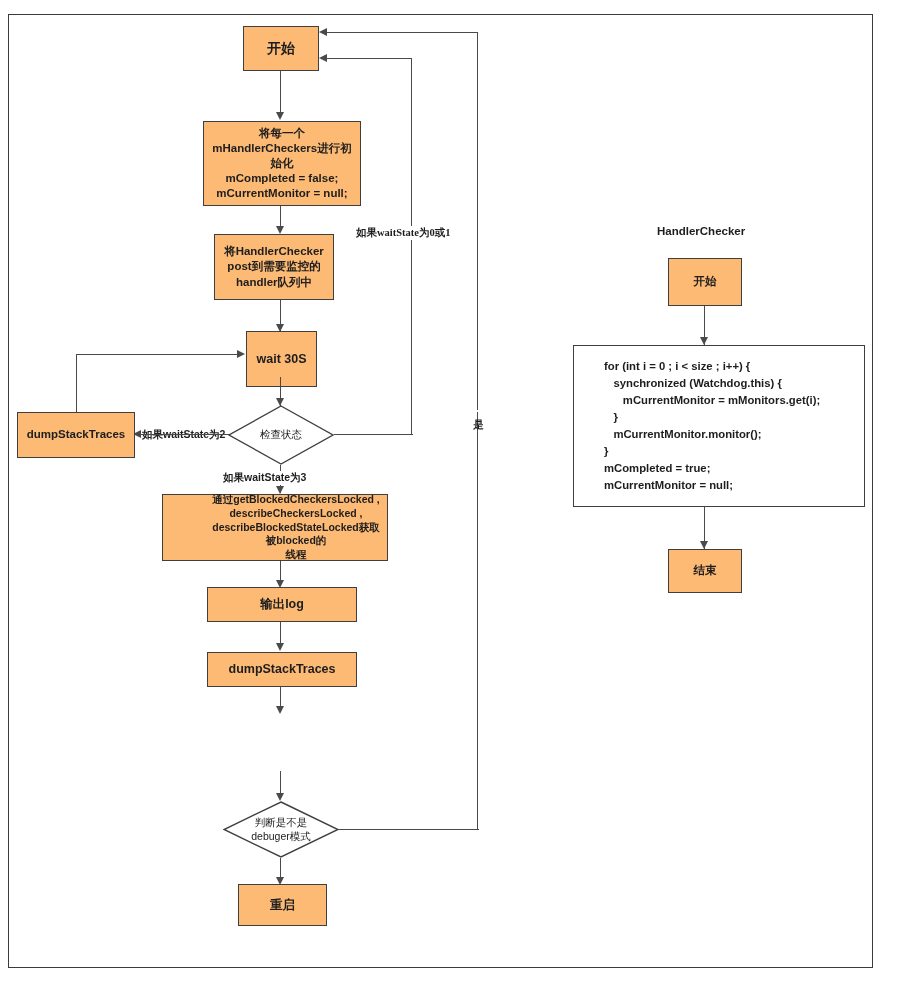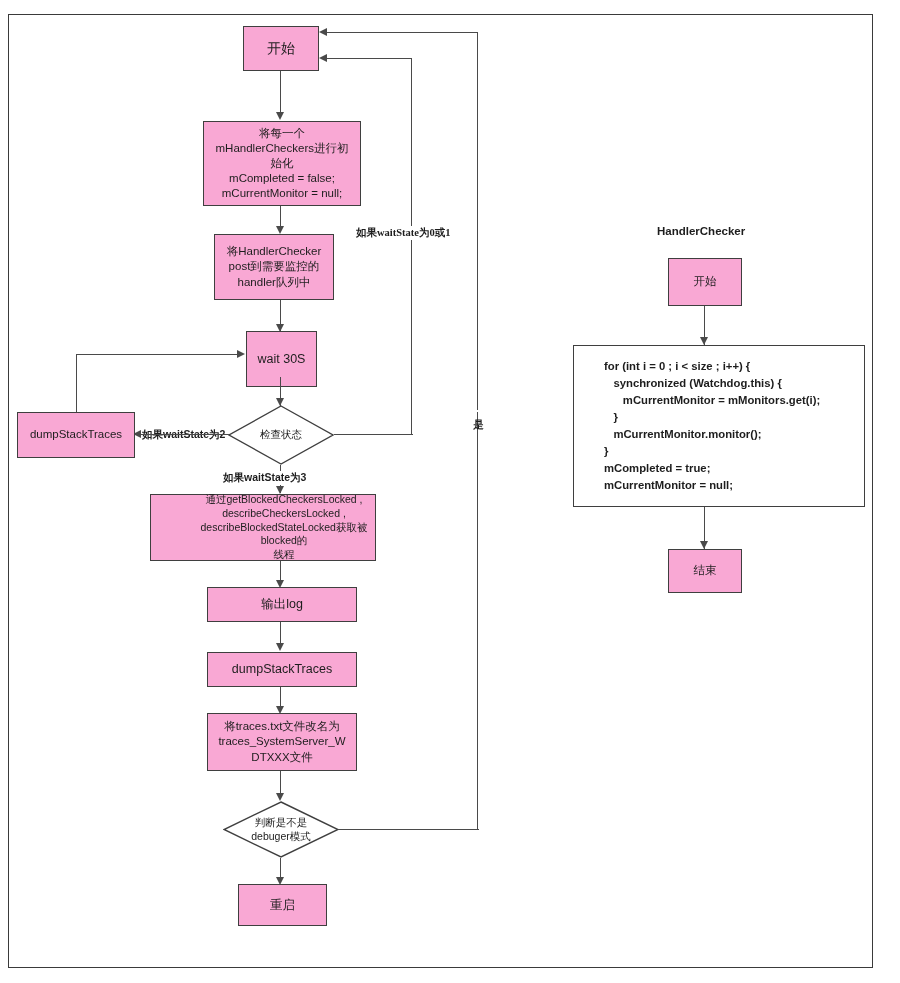--- a/index.html
+++ b/index.html
@@ -26,26 +26,26 @@
     height: 954px;
     border: 1.5px solid #3a3a3a;
     box-sizing: border-box;
     background: #ffffff;
   }
   
   .node {
     position: absolute;
     box-sizing: border-box;
     border: 1.4px solid #3f3f3f;
-    background: #f9a8d4;
+    background: #fdba74;
     display: flex;
     align-items: center;
     justify-content: center;
     text-align: center;
-    font-weight: normal;
+    font-weight: bold;
     color: #1d1d1d;
     line-height: 1.32;
     white-space: pre-line;
     padding: 2px 3px;
   }
   .node.f10 { font-size: 10.5px; }
   .node.f11 { font-size: 11.5px; }
   .node.f12 { font-size: 12.5px; }
   .node.f14 { font-size: 14px; }
 
@@ -202,41 +202,38 @@
   <div class="h-line" style="left:334px; top:434px; width:79px;"></div>
   <div class="v-line" style="left:411px; top:58px; height:377px;"></div>
   <div class="h-line" style="left:322px; top:58px; width:90px;"></div>
   <div class="arrow arrow-left" style="left:319px; top:54px;"></div>
   <div class="edge-label" style="left:355px; top:226px;font-family:Liberation Serif, serif;">如果waitState为0或1</div>
 
   <div class="v-line" style="left:280px; top:465px; height:28px;"></div>
   <div class="arrow arrow-down" style="left:276px; top:486px;"></div>
   <div class="edge-label" style="left:222px; top:471px;">如果waitState为3</div>
 
-  <div class="node f10" style="left:150px; top:494px; width:226px; height:67px;padding-left:45px;">通过getBlockedCheckersLocked ,
+  <div class="node f10" style="left:162px; top:494px; width:226px; height:67px;padding-left:45px;">通过getBlockedCheckersLocked ,
 describeCheckersLocked ,
 describeBlockedStateLocked获取被blocked的
 线程</div>
 
   <div class="v-line" style="left:280px; top:561px; height:25px;"></div>
   <div class="arrow arrow-down" style="left:276px; top:580px;"></div>
 
   <div class="node f12" style="left:207px; top:587px; width:150px; height:35px;">输出log</div>
 
   <div class="v-line" style="left:280px; top:622px; height:25px;"></div>
   <div class="arrow arrow-down" style="left:276px; top:643px;"></div>
 
   <div class="node f12" style="left:207px; top:652px; width:150px; height:35px;">dumpStackTraces</div>
 
   <div class="v-line" style="left:280px; top:687px; height:25px;"></div>
   <div class="arrow arrow-down" style="left:276px; top:706px;"></div>
 
-  <div class="node f11" style="left:207px; top:713px; width:150px; height:58px;">将traces.txt文件改名为
-traces_SystemServer_W
-DTXXX文件</div>
 
   <div class="v-line" style="left:280px; top:771px; height:27px;"></div>
   <div class="arrow arrow-down" style="left:276px; top:793px;"></div>
 
   <div class="diamond-wrap" style="left:223px; top:801px; width:116px; height:57px;">
     <svg class="diamond-shape" viewBox="0 0 116 57" preserveAspectRatio="none">
       <polygon points="58,1 115,28.5 58,56 1,28.5" fill="#ffffff" stroke="#3f3f3f" stroke-width="1.4"></polygon>
     </svg>
     <div class="diamond-label">判断是不是
 debuger模式</div>

